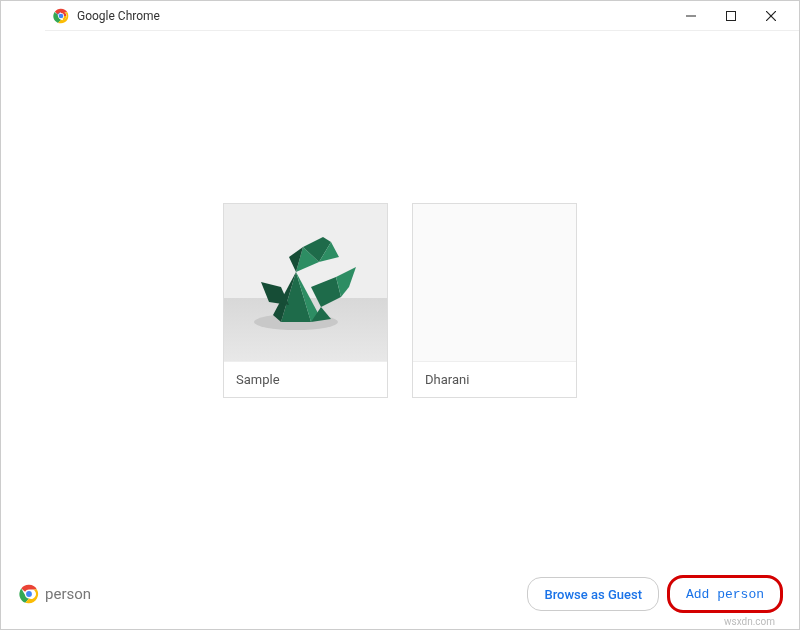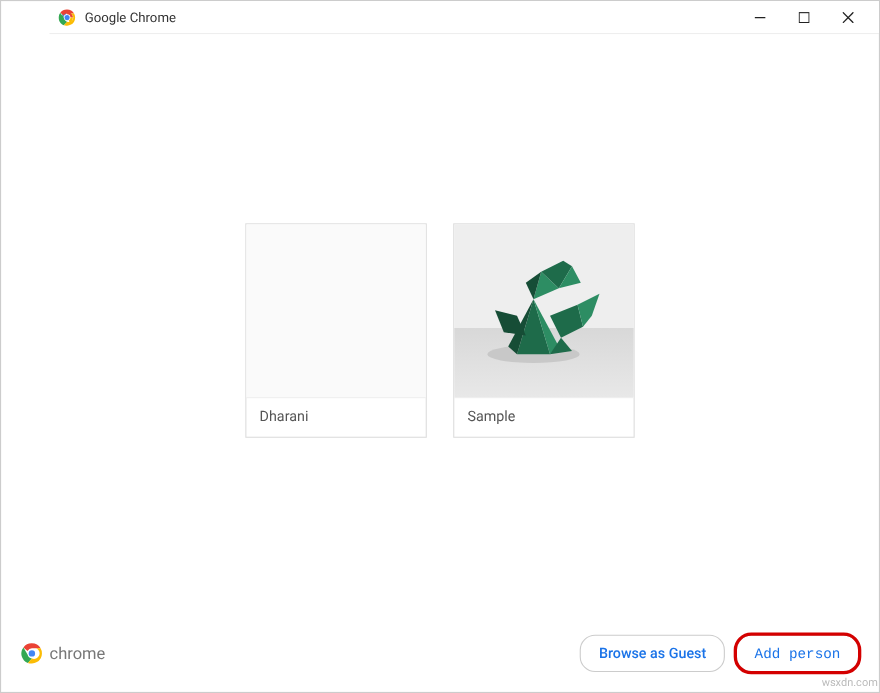--- a/index.html
+++ b/index.html
@@ -96,21 +96,21 @@
       font-weight: 500;
       color: #1a73e8;
       background: #fff;
       display: flex;
       align-items: center;
       cursor: pointer;
     }
     .btn.highlighted { outline: 3px solid #d40000; outline-offset: -1px; font-family: Liberation Mono, monospace; }
     .watermark {
       position: absolute;
-      bottom: 2px; right: 1px;
+      bottom: 2px; right: 24px;
       font-size: 10px;
       color: #bbb;
     }
     .chrome-svg { width:100%; height:100%; }
   </style>
 </head>
 <body>
 
 <div class="titlebar">
   <span class="app-icon">
@@ -146,57 +146,57 @@
       <svg width="10" height="10">
           <line x1="0" y1="0" x2="10" y2="10" stroke="#222" stroke-width="1.2"></line>
           <line x1="10" y1="0" x2="0" y2="10" stroke="#222" stroke-width="1.2"></line>
         </svg>
     </div>
   </div>
 </div>
 
 <div class="content">
   <div class="profile-card">
-    <div class="profile-image"></div>
-    <div class="profile-label">Dharani</div>
-  </div>
-  <div class="profile-card">
     <div class="profile-image sample-img">
       <svg width="130" height="110" viewBox="0 0 130 110">
         <ellipse cx="55" cy="95" rx="42" ry="8" fill="#c8c8c8"></ellipse>
         <polygon points="40,95 55,45 70,95" fill="#1e6b4a"></polygon>
         <polygon points="55,45 70,95 78,88" fill="#2d8d63"></polygon>
         <polygon points="55,45 40,95 32,88" fill="#164d36"></polygon>
         <polygon points="55,45 62,20 78,35" fill="#2d8d63"></polygon>
         <polygon points="62,20 78,35 90,15 82,10" fill="#1e6b4a"></polygon>
         <polygon points="78,35 90,15 98,30" fill="#2d8d63"></polygon>
         <polygon points="62,20 55,45 48,30" fill="#164d36"></polygon>
         <polygon points="70,60 95,50 100,70 80,80" fill="#1e6b4a"></polygon>
         <polygon points="95,50 115,40 108,60 100,70" fill="#2d8d63"></polygon>
         <polygon points="40,60 20,55 28,75 48,78" fill="#164d36"></polygon>
         <polygon points="70,95 90,92 80,80" fill="#1e6b4a"></polygon>
       </svg>
     </div>
     <div class="profile-label">Sample</div>
   </div>
+  <div class="profile-card">
+    <div class="profile-image"></div>
+    <div class="profile-label">Dharani</div>
+  </div>
 </div>
 
 <div class="footer">
   <div class="footer-logo">
     <span class="logo-icon">
       <svg class="chrome-svg" viewBox="0 0 48 48">
         <circle cx="24" cy="24" r="22" fill="#fff"></circle>
         <path fill="#EA4335" d="M24 2a22 22 0 0 1 19 11H24a11 11 0 0 0-9.5 5.5L5.5 11A22 22 0 0 1 24 2z"></path>
         <path fill="#34A853" d="M5.5 11l9 15.6A11 11 0 0 0 24 35l-8.8 10A22 22 0 0 1 5.5 11z"></path>
         <path fill="#FBBC05" d="M24 46a22 22 0 0 0 19-33H33.5A11 11 0 0 1 24 35l-8.8 10A22 22 0 0 0 24 46z"></path>
         <circle cx="24" cy="24" r="9" fill="#fff"></circle>
         <circle cx="24" cy="24" r="7" fill="#4285F4"></circle>
       </svg>
     </span>
-    <span class="logo-text">chrome</span>
+    <span class="logo-text">person</span>
   </div>
   <div class="footer-buttons">
     <div class="btn">
       <span>Browse as Guest</span>
     </div>
     <div class="btn highlighted">
       <span>Add person</span>
     </div>
   </div>
 </div>

